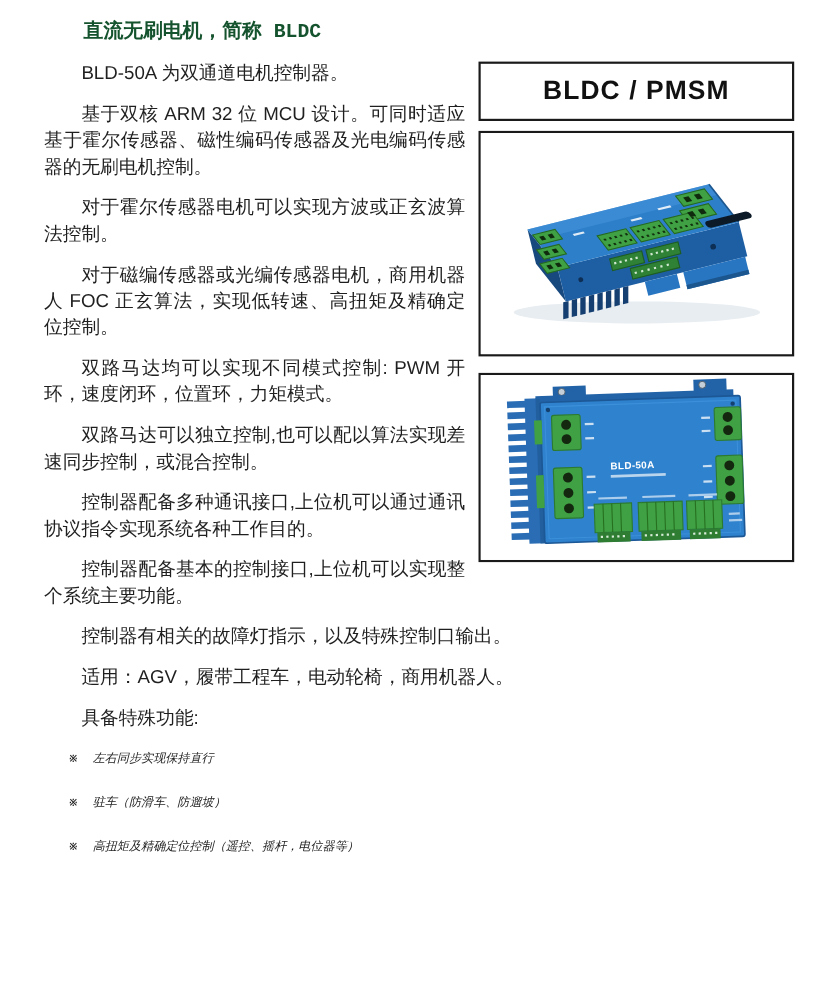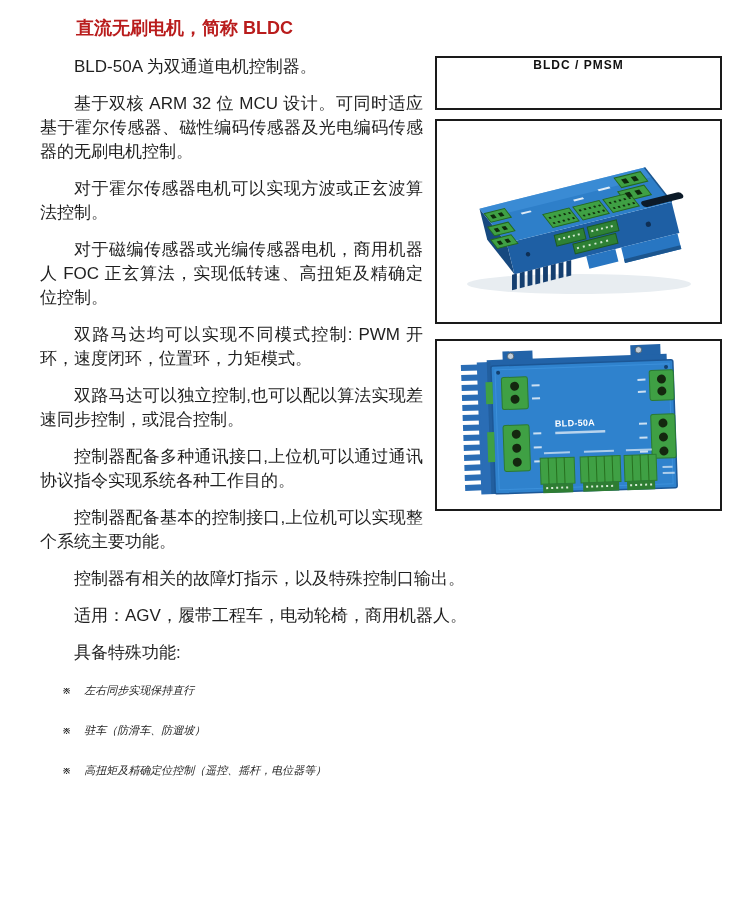--- a/index.html
+++ b/index.html
@@ -1,30 +1,30 @@
 <!DOCTYPE html>
 <html><head>
 <meta charset="utf-8">
 <style>
   html,body{margin:0;padding:0;background:#ffffff;}
   .page{
     position:relative;width:750px;height:897px;background:#ffffff;overflow:hidden;
     font-family:"Liberation Sans","DejaVu Sans",sans-serif;color:#1f1f1f;
     box-sizing:border-box;padding:16px 28px 8px 40px;
   }
-  .title{font-size:18px;font-weight:bold;text-indent:2em;margin:0 0 15px;color:#b91c1c;}
+  .title{font-size:18px;font-weight:bold;text-indent:2em;margin:0 0 15px;color:#14532d;font-family:Liberation Mono, monospace;}
   p.para{font-size:17px;line-height:24px;margin:0 0 13px;text-indent:2em;text-align:justify;}
   p.narrow{margin-right:299px;}
   p.bullet{font-size:11px;line-height:24px;margin:0 0 16px;text-indent:2em;font-style:italic;}
   .marker{margin-right:13px;}
   .right-col{position:absolute;top:56px;right:28px;width:287px;}
   .label-box{
     box-sizing:border-box;border:2px solid #1a1a1a;height:54px;
-    display:flex;justify-content:center;
-    font-size:12px;font-weight:bold;letter-spacing:1px;background:#fff;color:#111;
+    display:flex;align-items:center;justify-content:center;
+    font-size:24px;font-weight:bold;letter-spacing:1px;background:#fff;color:#111;
   }
   .box1{margin-bottom:9px;}
   .box2{height:56px;color:#e60012;margin-bottom:20px;}
   .img-box{box-sizing:border-box;border:2px solid #1a1a1a;background:#fff;}
   .img-box1{height:205px;margin-bottom:15px;}
   .img-box2{height:172px;}
   svg{display:block;}
 </style>
 </head>
 <body>

